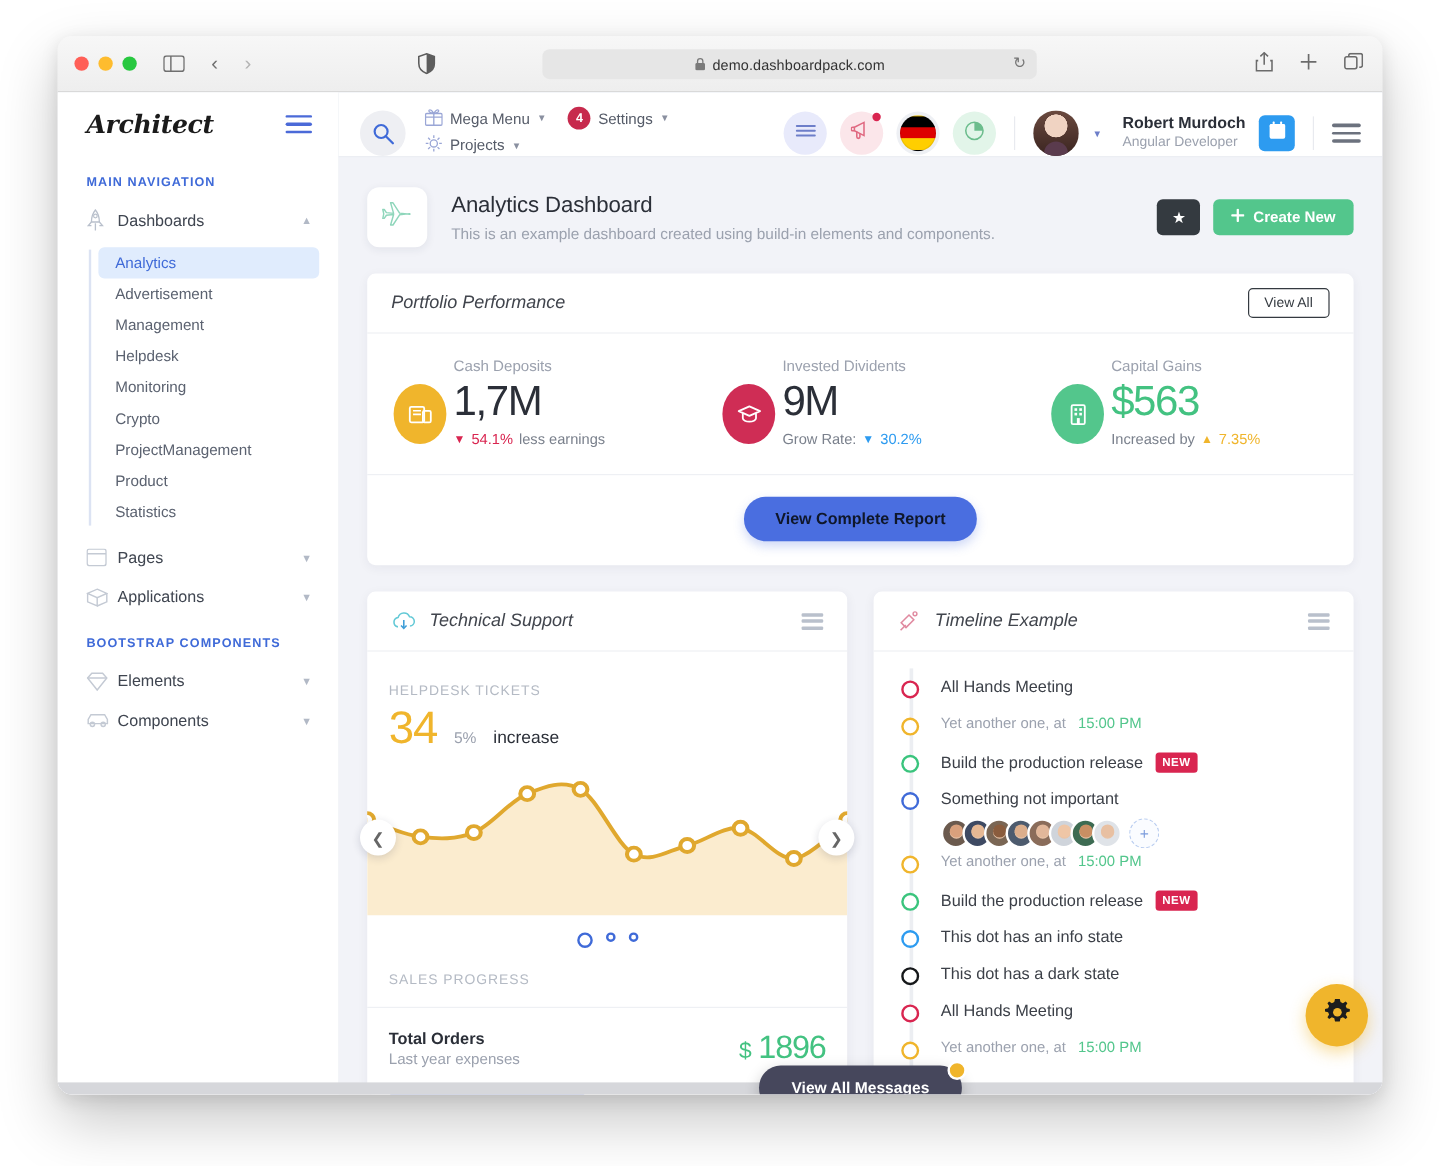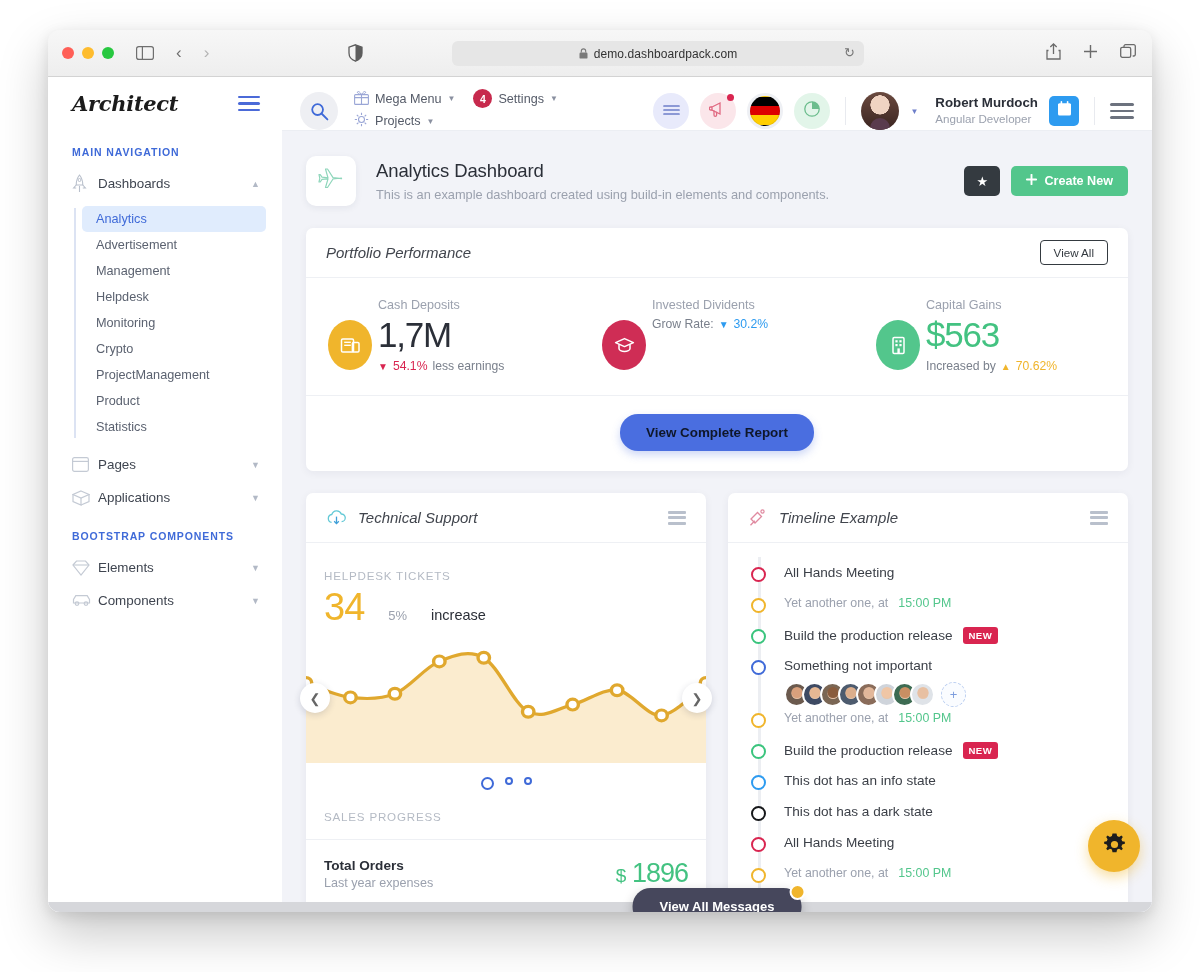--- a/index.html
+++ b/index.html
@@ -272,21 +272,21 @@
 
   
   #bottom-row { display: flex; gap: 22px; padding: 22px 24px 0 24px; }
   #support-card, #timeline-card { flex: 1; min-width: 0; }
   .card-head .right-ico { margin-left: auto; display: flex; flex-direction: column; gap: 2.5px; cursor: pointer; }
   .card-head .right-ico i { width: 18px; height: 3px; background: #b9c0cc; border-radius: 1px; }
   .card-head .lead-ico { margin-right: 11px; display: flex; }
 
   #support-body { position: relative; }
   #hd-label { font-size: 11.6px; letter-spacing: .8px; color: #b4bac4; padding: 26px 0 4px 18px; }
-  #hd-row { display: flex; align-items: baseline; gap: 24px; padding: 0 0 0 18px; }
+  #hd-row { display: flex; align-items: baseline; gap: 14px; padding: 0 0 0 18px; }
   #hd-num { font-size: 38px; color: #f0b52c; letter-spacing: -1px; }
   #hd-pct { font-size: 13px; color: #9ba1ae; }
   #hd-word { font-size: 14.5px; color: #2b2f38; }
 
   #chart-wrap { position: relative; height: 130px; margin-top: 4px; }
   .carousel-arrow {
     position: absolute; top: 50%; transform: translateY(-50%);
     width: 30px; height: 30px; border-radius: 50%;
     background: #fff; box-shadow: 0 2px 7px rgba(30,40,70,.16);
     display: flex; align-items: center; justify-content: center;
@@ -706,20 +706,21 @@
             </div>
 
             <div class="kpi">
               <div class="kpi-icon crimson">
                 <svg width="21" height="21" viewBox="0 0 21 21">
                     <path d="M1.6 7.6 L10.5 3.6 L19.4 7.6 L10.5 11.6 Z" fill="none" stroke="#fff" stroke-width="1.5" stroke-linejoin="round"></path>
                     <path d="M5 9.3 V13.6 C5 15.2 7.6 16.4 10.5 16.4 C13.4 16.4 16 15.2 16 13.6 V9.3" fill="none" stroke="#fff" stroke-width="1.5"></path>
                   </svg>
               </div>
               <div class="kpi-label">Invested Dividents</div>
+              <div class="kpi-value">9M</div>
               <div class="kpi-foot">
                 <span>Grow Rate:</span>
                 <span class="arrow-dn2">▼</span>
                 <span class="txt-info">30.2%</span>
               </div>
             </div>
 
             <div class="kpi">
               <div class="kpi-icon green">
                 <svg width="21" height="21" viewBox="0 0 21 21">
@@ -731,21 +732,21 @@
                       <rect x="11.4" y="9" width="2.2" height="2.2"></rect>
                       <rect x="9.4" y="13.4" width="2.4" height="5"></rect>
                     </g>
                   </svg>
               </div>
               <div class="kpi-label">Capital Gains</div>
               <div class="kpi-value green">$563</div>
               <div class="kpi-foot">
                 <span>Increased by</span>
                 <span class="arrow-up">▲</span>
-                <span class="txt-warn">70.62%</span>
+                <span class="txt-warn">7.35%</span>
               </div>
             </div>
 
           </div>
 
           <div id="report-foot">
             <button id="report-btn">View Complete Report</button>
           </div>
         </div>
 

